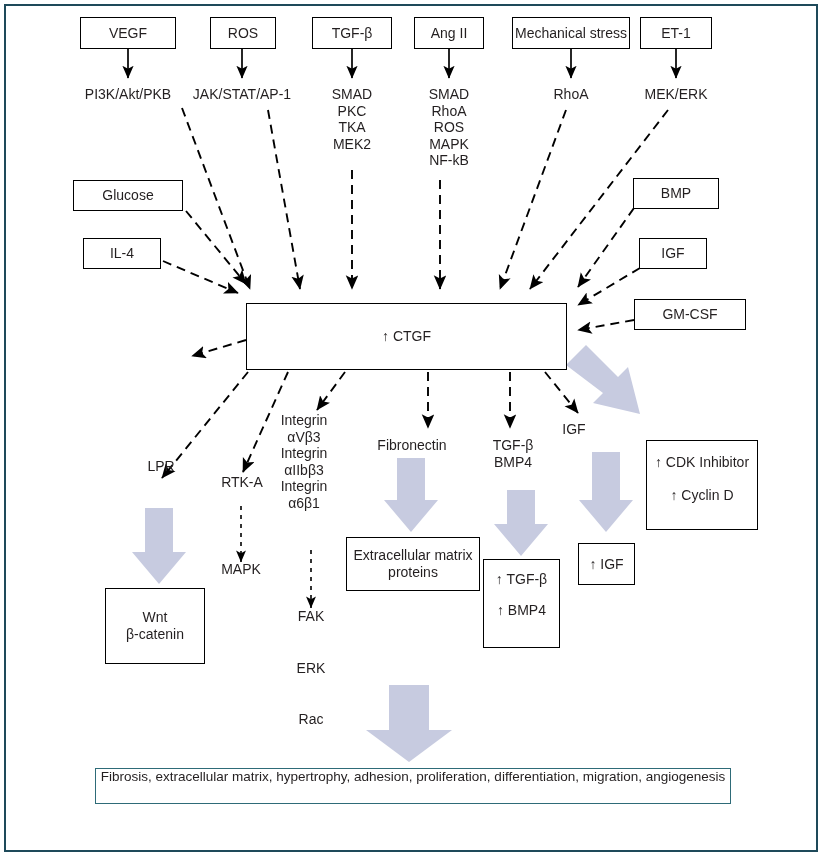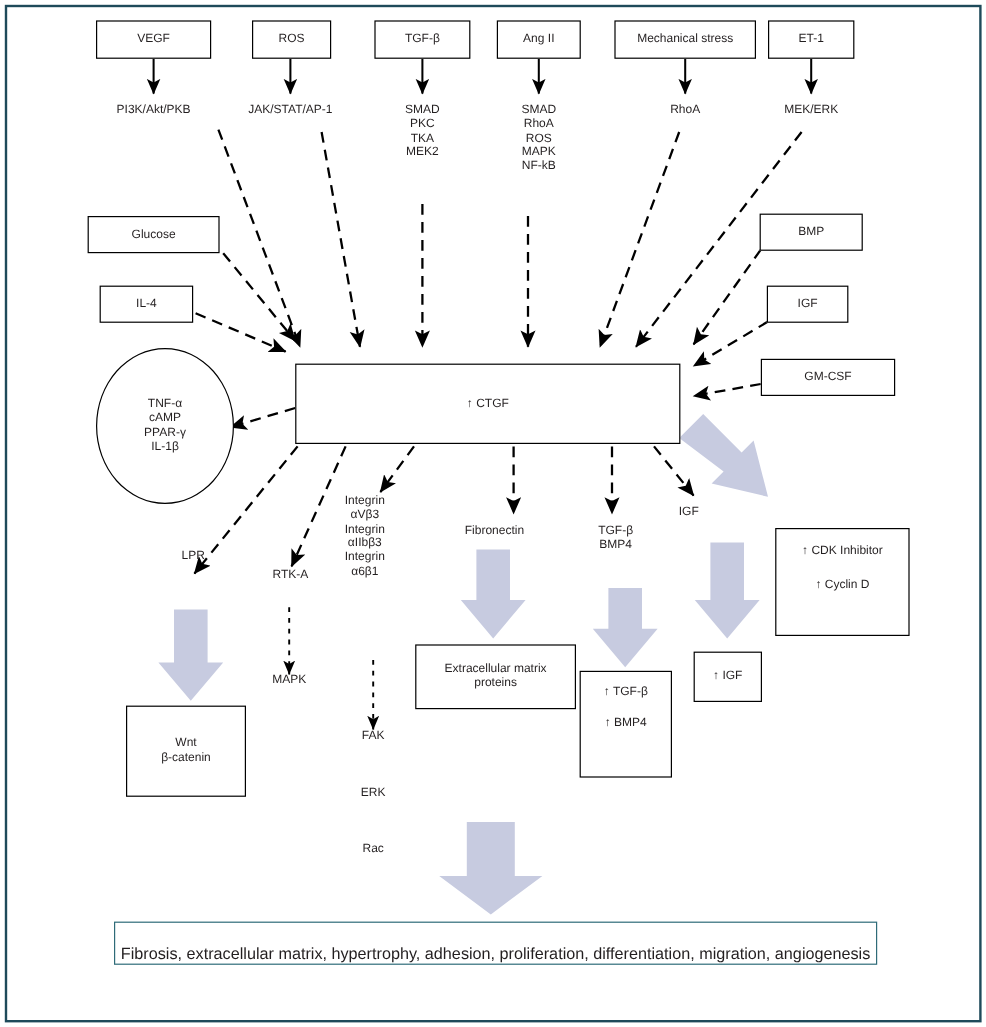--- a/index.html
+++ b/index.html
@@ -48,23 +48,23 @@
     background:transparent;
   }
   .oval{
     border:1.3px solid #000000;
     border-radius:50%;
     background:#ffffff;
   }
   .banner{
     border:1.4px solid #2e6b78;
     background:#ffffff;
-    justify-content:flex-end;
-  }
-  .fs14{font-size:10px;}
+    justify-content:flex-start;
+  }
+  .fs14{font-size:14px;}
   .fs135{font-size:13.5px;}
   .lbl{white-space:nowrap;}
   .stack > span{display:block;}
 </style>
 </head>
 <body>
 
 <div id="figure">
 
   <div id="frame"></div>
@@ -191,26 +191,20 @@
   <div class="node boxed fs14 lbl" style="left:633px; top:178px; width:86px; height:31px;">
     <span>BMP</span>
   </div>
   <div class="node boxed fs14 lbl" style="left:639px; top:238px; width:68px; height:31px;">
     <span>IGF</span>
   </div>
   <div class="node boxed fs14 lbl" style="left:634px; top:299px; width:112px; height:31px;">
     <span>GM-CSF</span>
   </div>
 
-  <div class="node oval fs14 stack" style="left:80px; top:290px; width:115px; height:130px;">
-    <span>TNF-α</span>
-    <span>cAMP</span>
-    <span>PPAR-γ</span>
-    <span>IL-1β</span>
-  </div>
 
   <div class="node boxed fs14 lbl" style="left:246px; top:303px; width:321px; height:67px;">
     <span>↑ CTGF</span>
   </div>
 
   <div class="node plain fs14 stack" style="left:130px; top:458px; width:62px;">
     <span>LPR</span>
   </div>
   <div class="node plain fs14 stack" style="left:207px; top:474px; width:70px;">
     <span>RTK-A</span>

